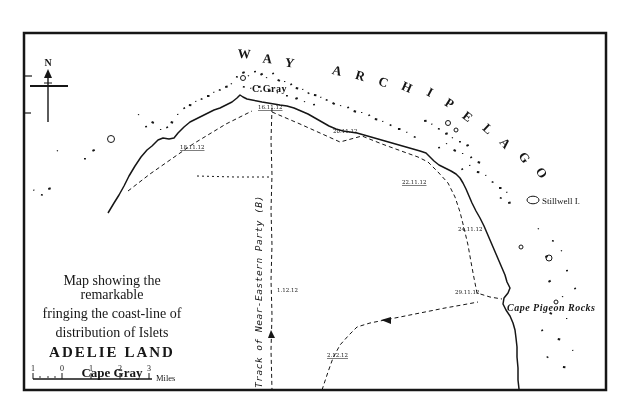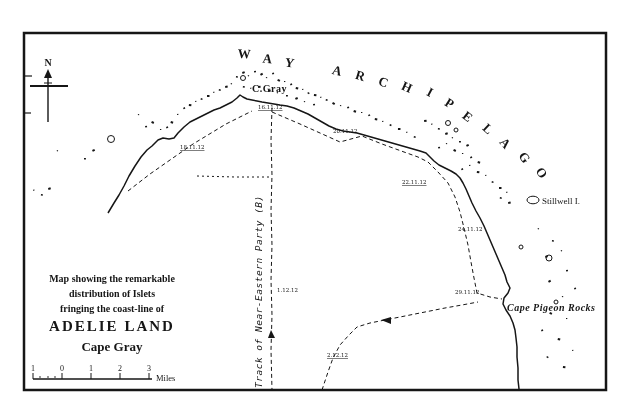--- a/index.html
+++ b/index.html
@@ -16,21 +16,21 @@
   .small-label{font-size:9px;}
   .date-label{font-size:5.5px;font-family:"DejaVu Serif",serif;}
   .date-underline{text-decoration:underline;}
   .track-label{font-size:9.5px;font-style:italic;font-family:"DejaVu Sans Mono",monospace;letter-spacing:0.5px;}
   .north-n{font-size:10px;font-weight:bold;}
   .scale-num{font-size:8px;}
   .scale-miles{font-size:8.5px;}
   .title-block{
     position:absolute;left:34px;top:274px;width:156px;text-align:center;line-height:1.0;
   }
-  .title-line{font-size:10px;font-weight:bold;margin:0 0 5px 0;}
+  .title-line{font-size:14px;font-weight:normal;margin:0 0 5px 0;}
   .title-big{font-size:15px;font-weight:bold;letter-spacing:2px;margin:2px 0 6px 0;}
   .title-capegray{font-size:13px;font-weight:bold;margin:2px 0 0 0;}
 </style>
 </head>
 <body>
 
 <div class="page">
 
   <svg width="639" height="404" viewBox="0 0 639 404">
 
@@ -229,19 +229,19 @@
         <text x="149" y="371" text-anchor="middle" class="scale-num">3</text>
         <circle cx="40" cy="377" r="0.8" fill="#161616"></circle>
         <circle cx="48" cy="377" r="0.8" fill="#161616"></circle>
         <circle cx="55" cy="377" r="0.8" fill="#161616"></circle>
       </g>
 
   </svg>
 
   <div class="title-block">
     <div class="title-line">Map showing the remarkable</div>
+    <div class="title-line">fringing the coast-line of</div>
     <div class="title-line">distribution of Islets</div>
-    <div class="title-line">fringing the coast-line of</div>
     <div class="title-big">ADELIE LAND</div>
     <div class="title-capegray">Cape Gray</div>
   </div>
 
 </div>
 
 </body></html>

